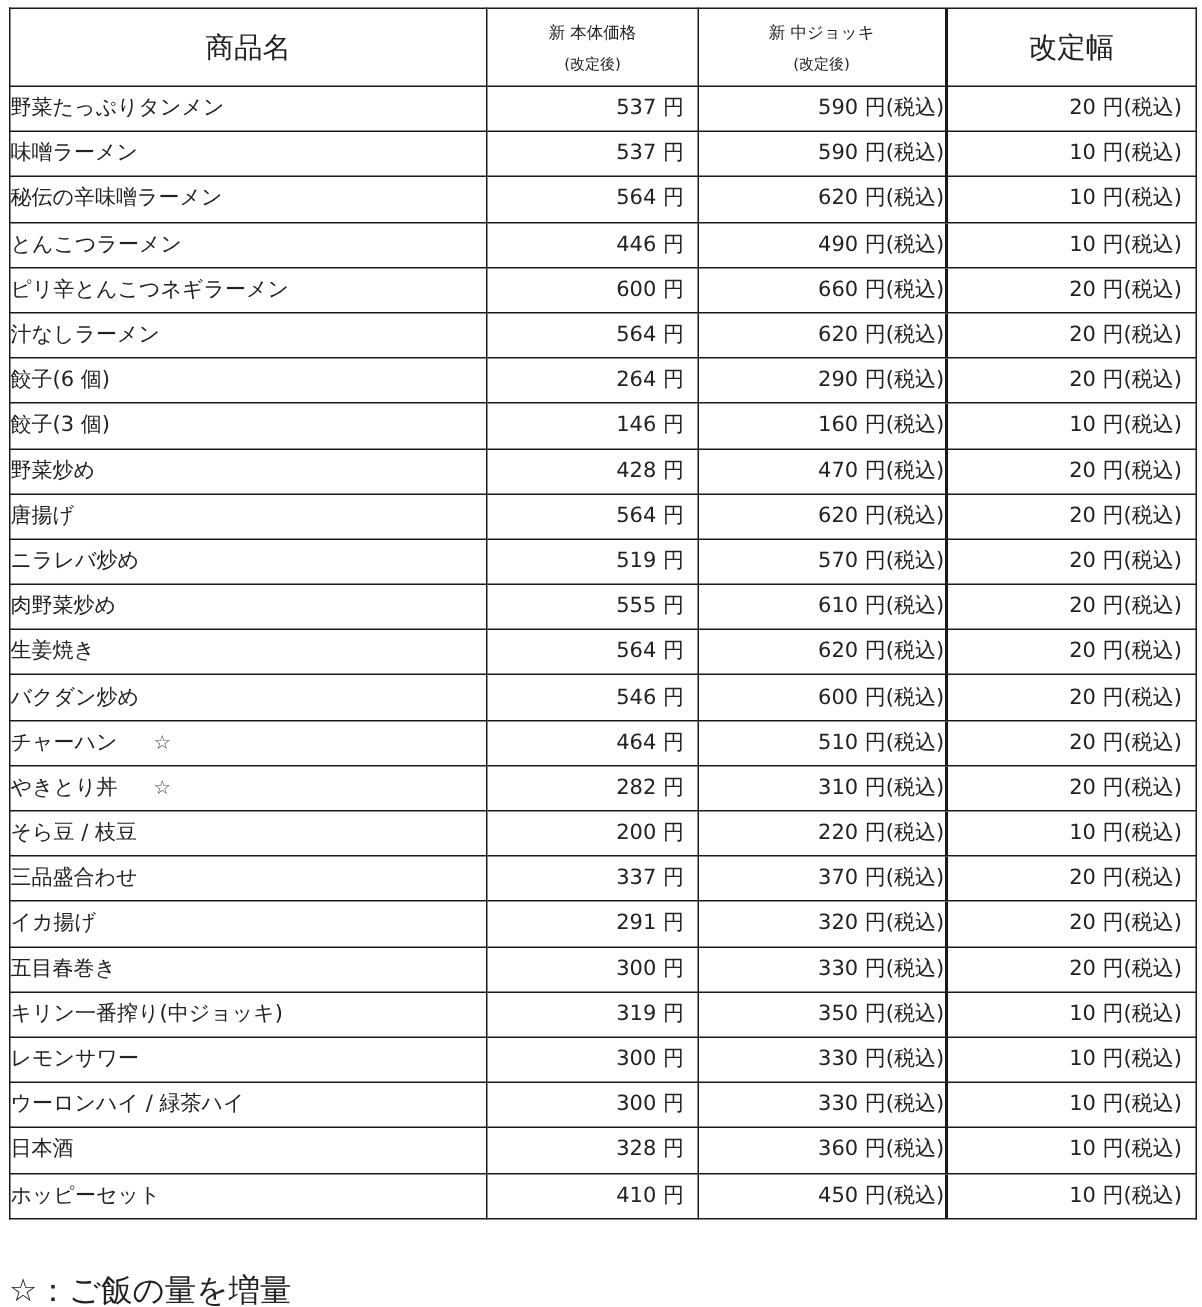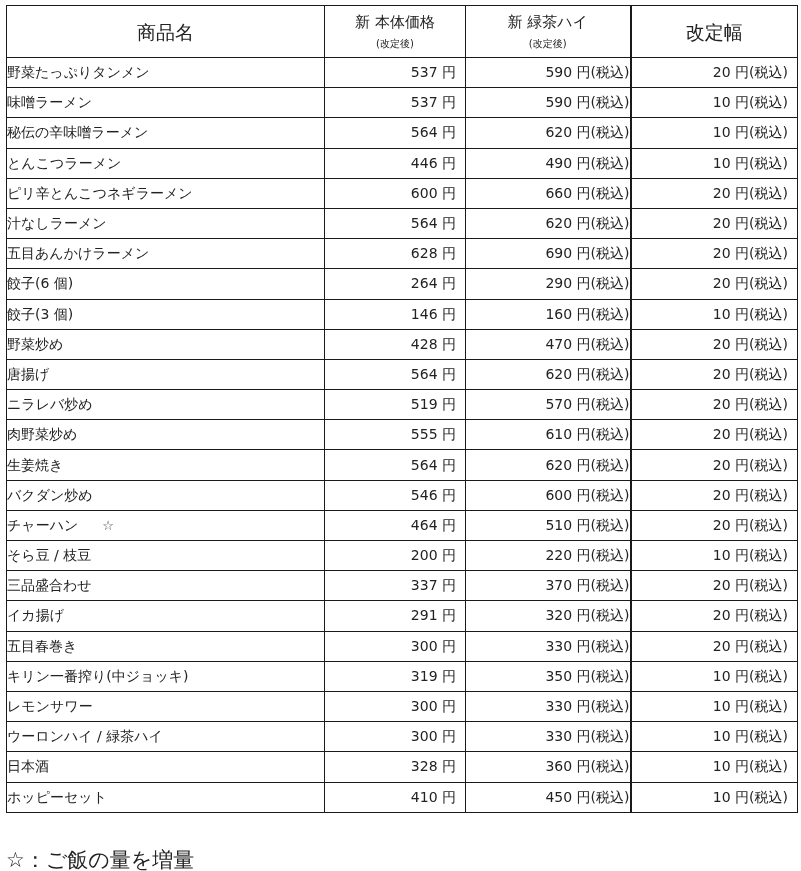--- a/index.html
+++ b/index.html
@@ -20,21 +20,21 @@
       font-size: 14px;
       white-space: nowrap;
       overflow: hidden;
     }
     table.price-table th {
       font-weight: normal;
       text-align: center;
       height: 51px;
       vertical-align: middle;
     }
-    th .h-main { display: block; font-size: 15px; line-height: 20px; }
+    th .h-main { display: block; font-size: 11px; line-height: 20px; }
     th .h-sub { display: block; font-size: 10px; line-height: 14px; margin-top: 5px; }
     th.single .h-main { font-size: 19px; }
     table.price-table td { height: 29.2px; line-height: 29px; }
     td.name { padding-left: 8px; text-align: left; }
     td.num { padding-right: 10px; text-align: right; }
     td.num.col-base { padding-right: 9px; }
     td.num.col-change { padding-right: 9px; }
     .star { display: inline-block; margin-left: 24px; font-size: 13px; color: #444; }
     .col1 { width: 318px; }
     .col2 { width: 141px; }
@@ -59,21 +59,21 @@
   <thead>
     <tr>
       <th class="single">
         <span class="h-main">商品名</span>
       </th>
       <th>
         <span class="h-main">新 本体価格</span>
         <span class="h-sub">(改定後)</span>
       </th>
       <th>
-        <span class="h-main">新 緑茶ハイ</span>
+        <span class="h-main">新 中ジョッキ</span>
         <span class="h-sub">(改定後)</span>
       </th>
       <th class="single thick-left">
         <span class="h-main">改定幅</span>
       </th>
     </tr>
   </thead>
   <tbody id="table-body">
   <tr>
         <td class="name"><span>野菜たっぷりタンメン</span></td>
@@ -105,26 +105,20 @@
         <td class="num col-tax">660 円(税込)</td>
         <td class="num col-change thick-left">20 円(税込)</td>
       </tr>
       <tr>
         <td class="name"><span>汁なしラーメン</span></td>
         <td class="num col-base">564 円</td>
         <td class="num col-tax">620 円(税込)</td>
         <td class="num col-change thick-left">20 円(税込)</td>
       </tr>
       <tr>
-        <td class="name"><span>五目あんかけラーメン</span></td>
-        <td class="num col-base">628 円</td>
-        <td class="num col-tax">690 円(税込)</td>
-        <td class="num col-change thick-left">20 円(税込)</td>
-      </tr>
-      <tr>
         <td class="name"><span>餃子(6 個)</span></td>
         <td class="num col-base">264 円</td>
         <td class="num col-tax">290 円(税込)</td>
         <td class="num col-change thick-left">20 円(税込)</td>
       </tr>
       <tr>
         <td class="name"><span>餃子(3 個)</span></td>
         <td class="num col-base">146 円</td>
         <td class="num col-tax">160 円(税込)</td>
         <td class="num col-change thick-left">10 円(税込)</td>
@@ -162,20 +156,26 @@
       <tr>
         <td class="name"><span>バクダン炒め</span></td>
         <td class="num col-base">546 円</td>
         <td class="num col-tax">600 円(税込)</td>
         <td class="num col-change thick-left">20 円(税込)</td>
       </tr>
       <tr>
         <td class="name"><span>チャーハン</span><span class="star">☆</span></td>
         <td class="num col-base">464 円</td>
         <td class="num col-tax">510 円(税込)</td>
+        <td class="num col-change thick-left">20 円(税込)</td>
+      </tr>
+      <tr>
+        <td class="name"><span>やきとり丼</span><span class="star">☆</span></td>
+        <td class="num col-base">282 円</td>
+        <td class="num col-tax">310 円(税込)</td>
         <td class="num col-change thick-left">20 円(税込)</td>
       </tr>
       <tr>
         <td class="name"><span>そら豆 / 枝豆</span></td>
         <td class="num col-base">200 円</td>
         <td class="num col-tax">220 円(税込)</td>
         <td class="num col-change thick-left">10 円(税込)</td>
       </tr>
       <tr>
         <td class="name"><span>三品盛合わせ</span></td>

